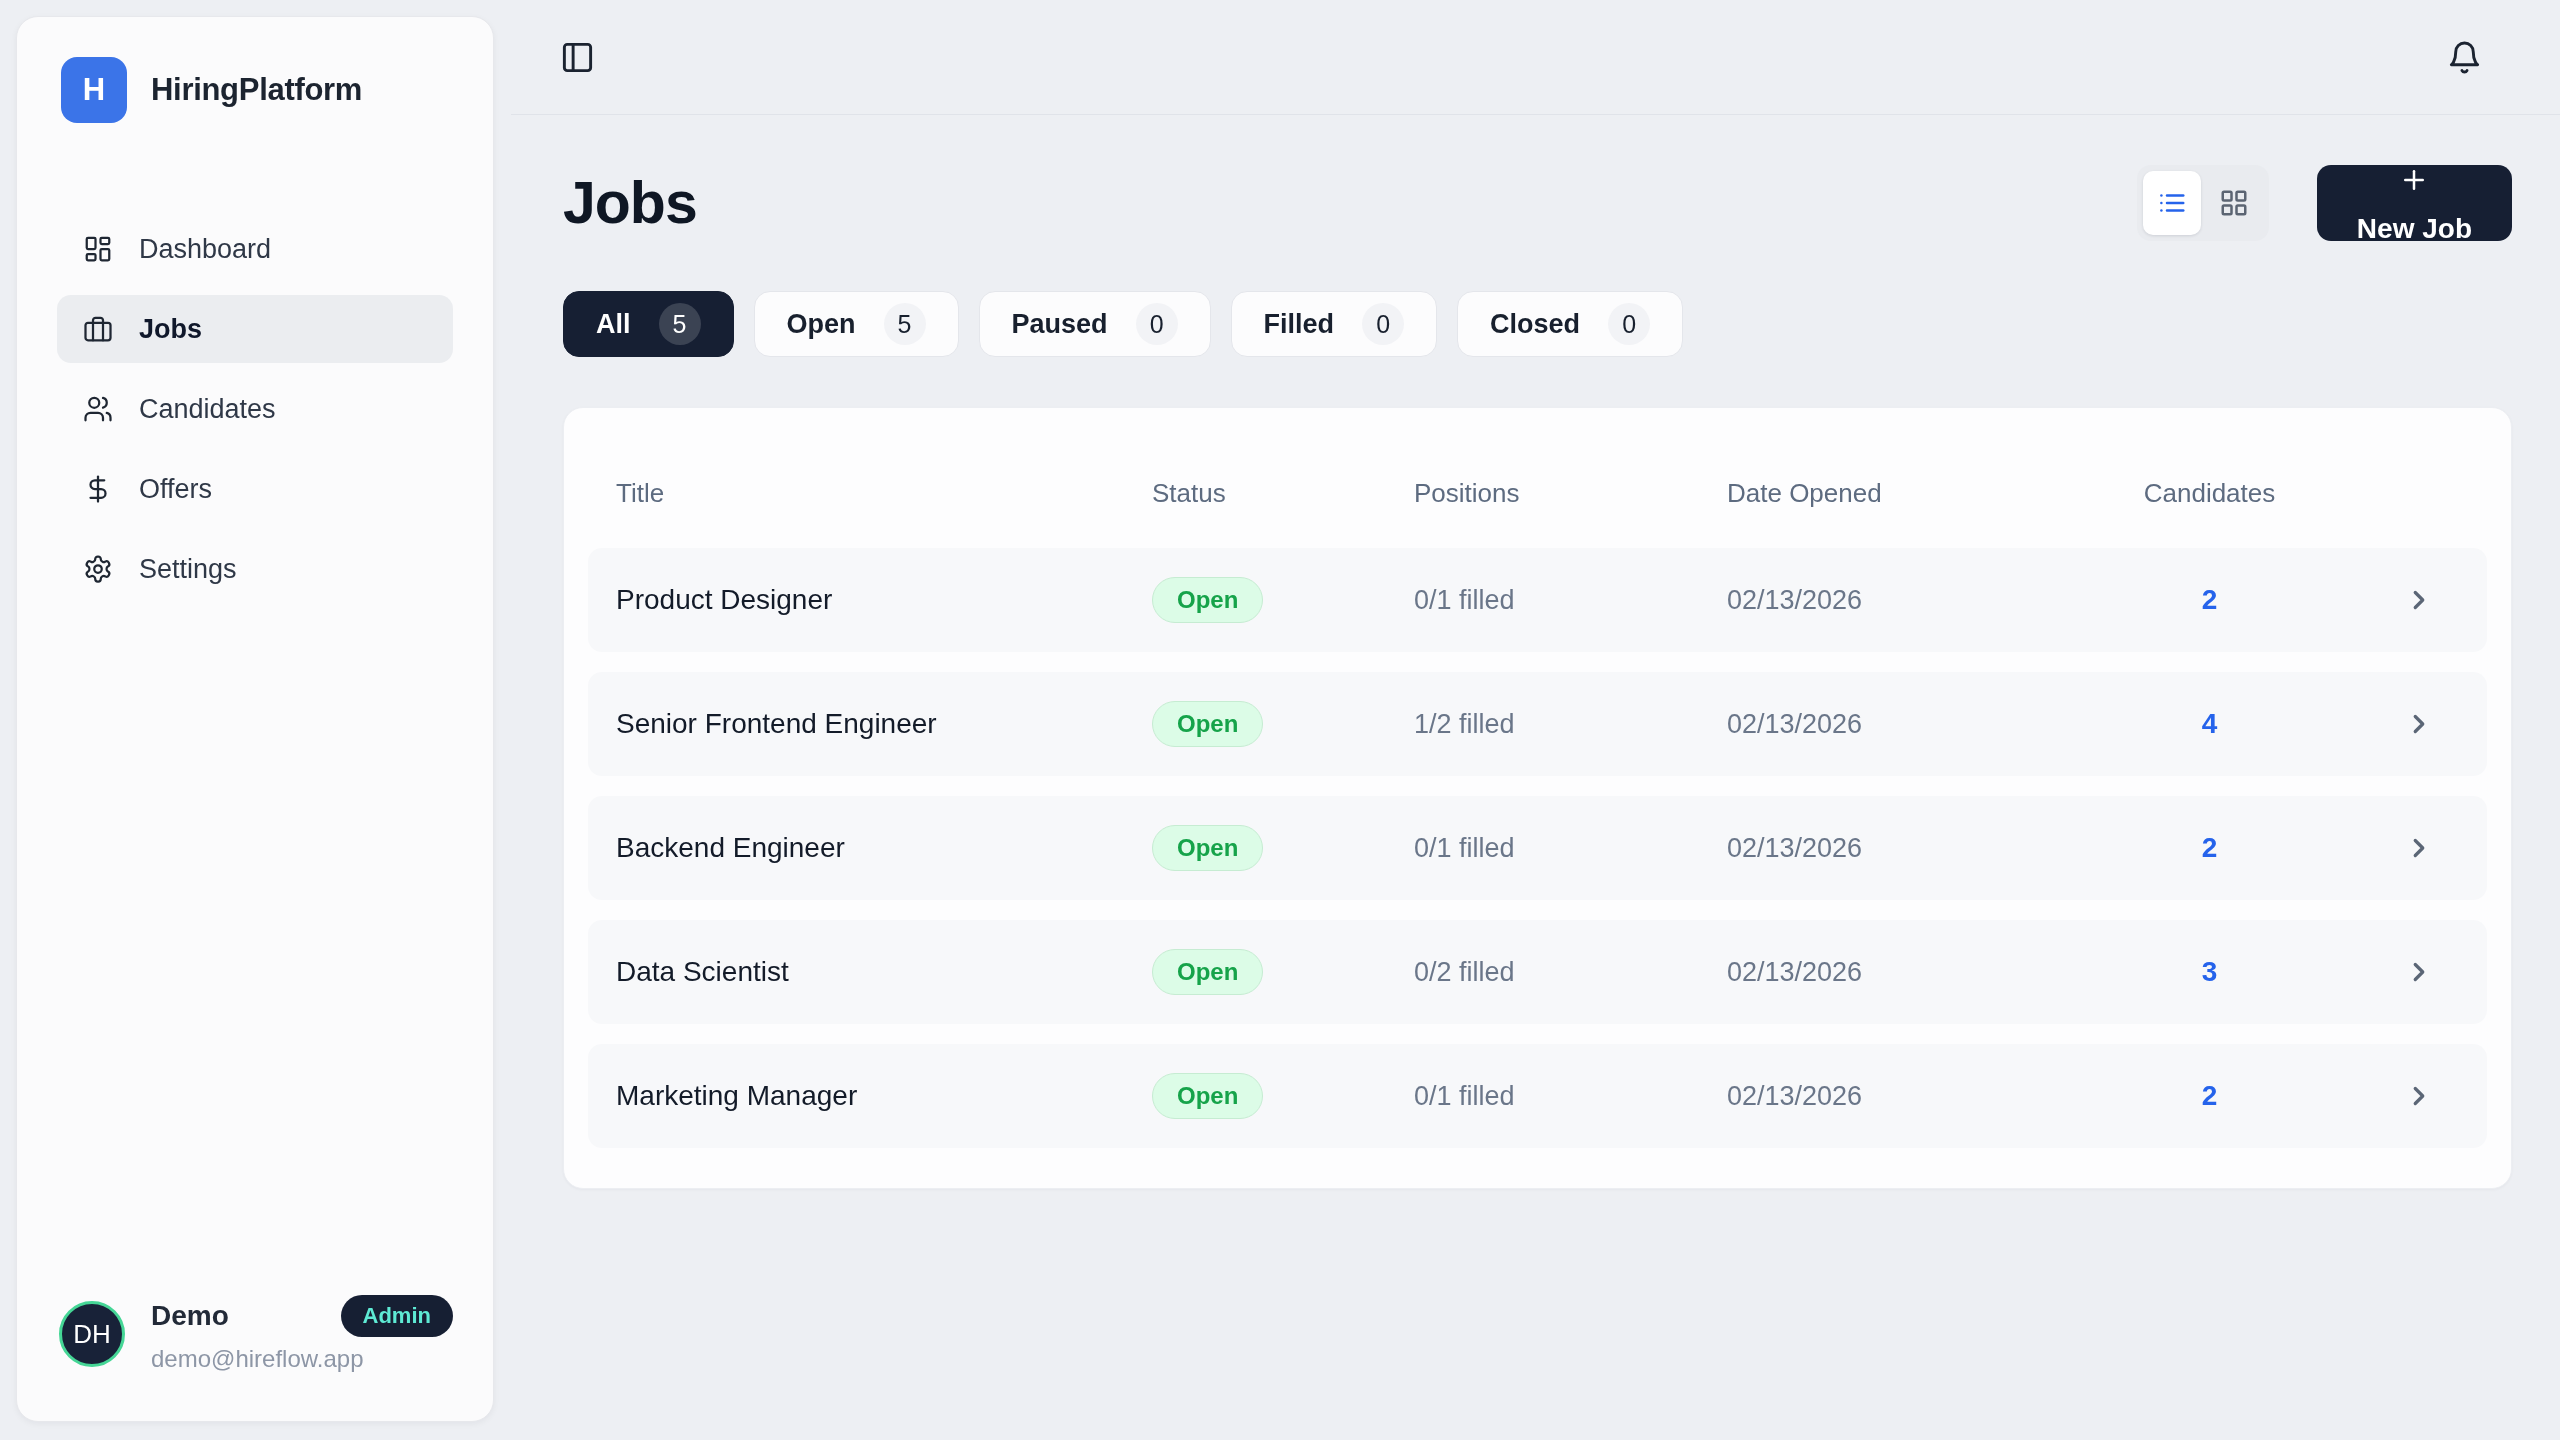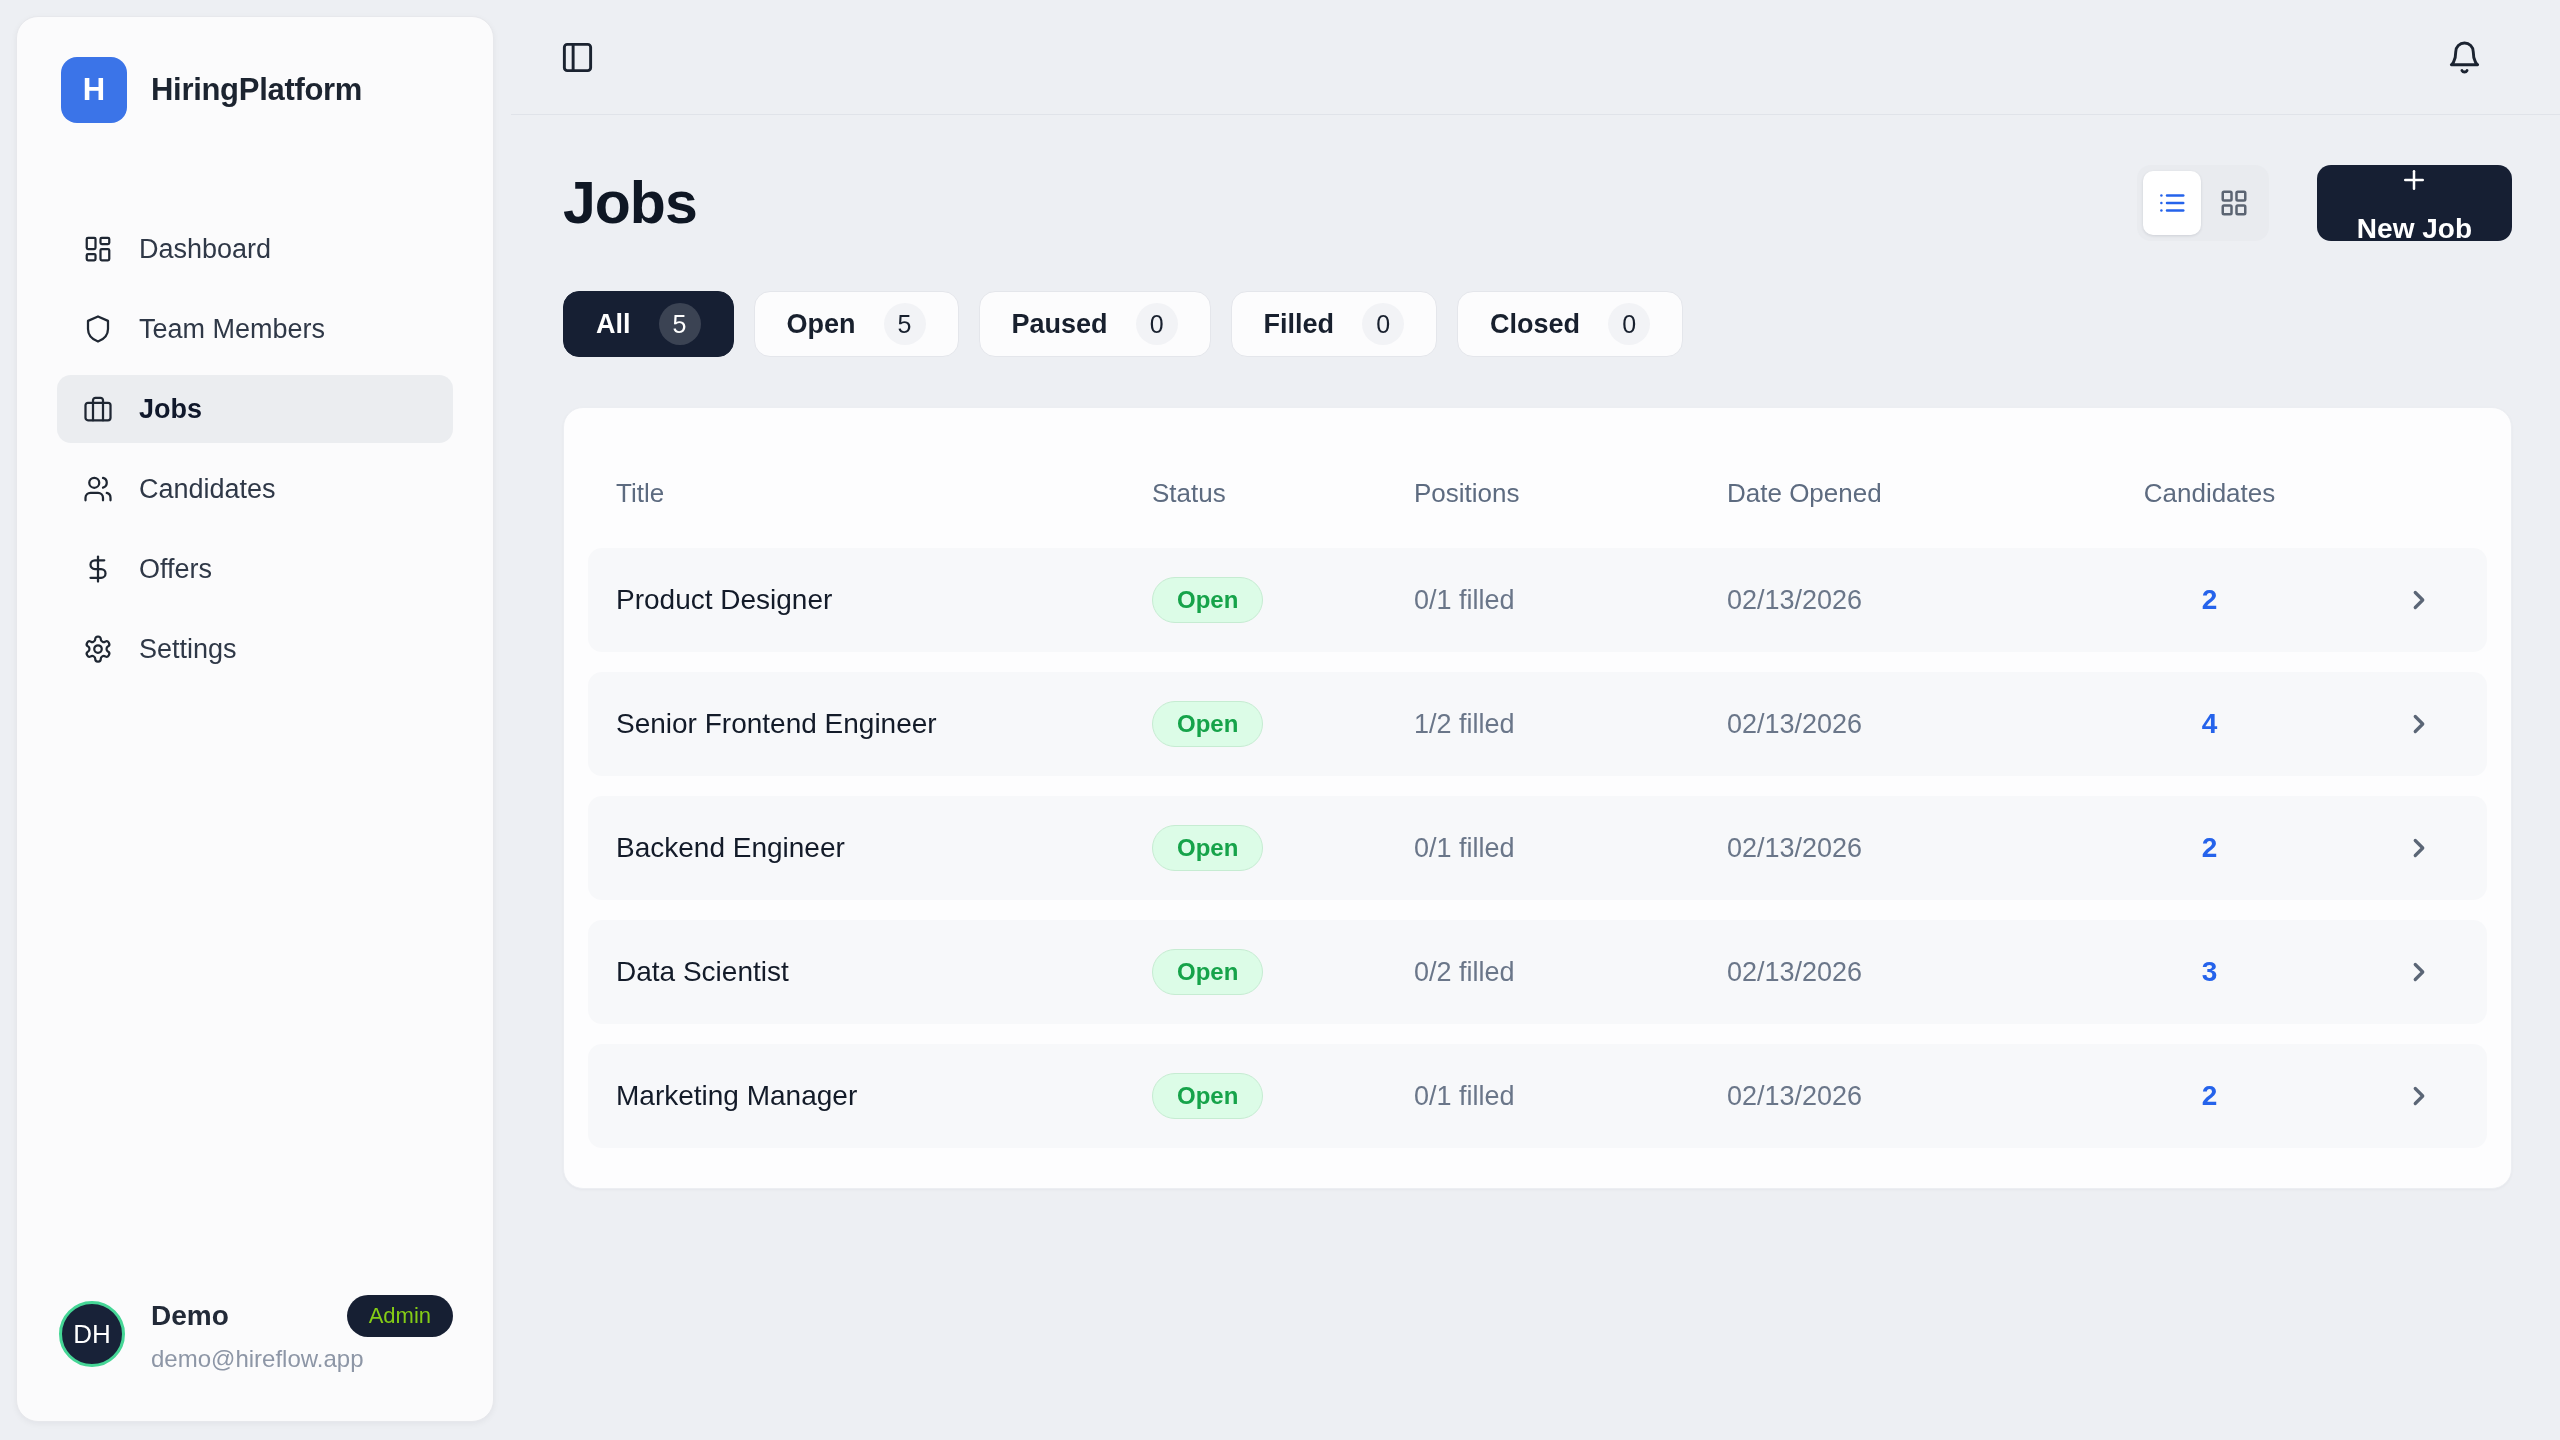--- a/index.html
+++ b/index.html
@@ -33,21 +33,21 @@
   .user-row { display:flex; align-items:center; gap:26px; padding-left:2px; cursor:pointer; }
   .avatar {
     width:66px; height:66px; border-radius:50%; background:#182238;
     border:3px solid #45d696; color:#fff; font-size:26px; font-weight:500;
     display:flex; align-items:center; justify-content:center; flex:none;
   }
   .user-info { flex:1; min-width:0; }
   .user-top { display:flex; align-items:center; justify-content:space-between; }
   .user-name { font-size:28px; font-weight:700; color:#222a38; }
   .role-badge {
-    background:#161f33; color:#84cc16; font-size:22px; font-weight:400;
+    background:#161f33; color:#5eead4; font-size:22px; font-weight:700;
     padding:8px 22px; border-radius:999px;
   }
   .user-email { margin-top:8px; font-size:24px; color:#8d96a6; }
   
   .main { position:absolute; left:511px; top:0; right:0; bottom:0; }
   .topbar {
     height:115px; border-bottom:1px solid #e0e3e9;
     display:flex; align-items:center; justify-content:space-between; padding:0 72px 0 42px;
   }
   .icon-btn {
@@ -132,28 +132,20 @@
         <div class="nav-item">
     <span class="ic ic-30 nav-ic">
             <svg viewBox="0 0 24 24" fill="none" stroke="currentColor" stroke-width="1.8" stroke-linecap="round" stroke-linejoin="round">
               <rect x="3" y="3" width="7" height="9" rx="1"></rect>
               <rect x="14" y="3" width="7" height="5" rx="1"></rect>
               <rect x="14" y="12" width="7" height="9" rx="1"></rect>
               <rect x="3" y="16" width="7" height="5" rx="1"></rect>
             </svg>
           </span>
     <span class="nav-label">Dashboard</span>
-  </div>
-        <div class="nav-item">
-    <span class="ic ic-30 nav-ic">
-            <svg viewBox="0 0 24 24" fill="none" stroke="currentColor" stroke-width="1.8" stroke-linecap="round" stroke-linejoin="round">
-              <path d="M12 2l8 3.5V12c0 5-3.4 8.3-8 10-4.6-1.7-8-5-8-10V5.5L12 2z"></path>
-            </svg>
-          </span>
-    <span class="nav-label">Team Members</span>
   </div>
         <div class="nav-item active">
     <span class="ic ic-30 nav-ic">
             <svg viewBox="0 0 24 24" fill="none" stroke="currentColor" stroke-width="1.8" stroke-linecap="round" stroke-linejoin="round">
               <rect x="2" y="7" width="20" height="14" rx="2"></rect>
               <path d="M16 21V5a2 2 0 0 0-2-2h-4a2 2 0 0 0-2 2v16"></path>
             </svg>
           </span>
     <span class="nav-label">Jobs</span>
   </div>

